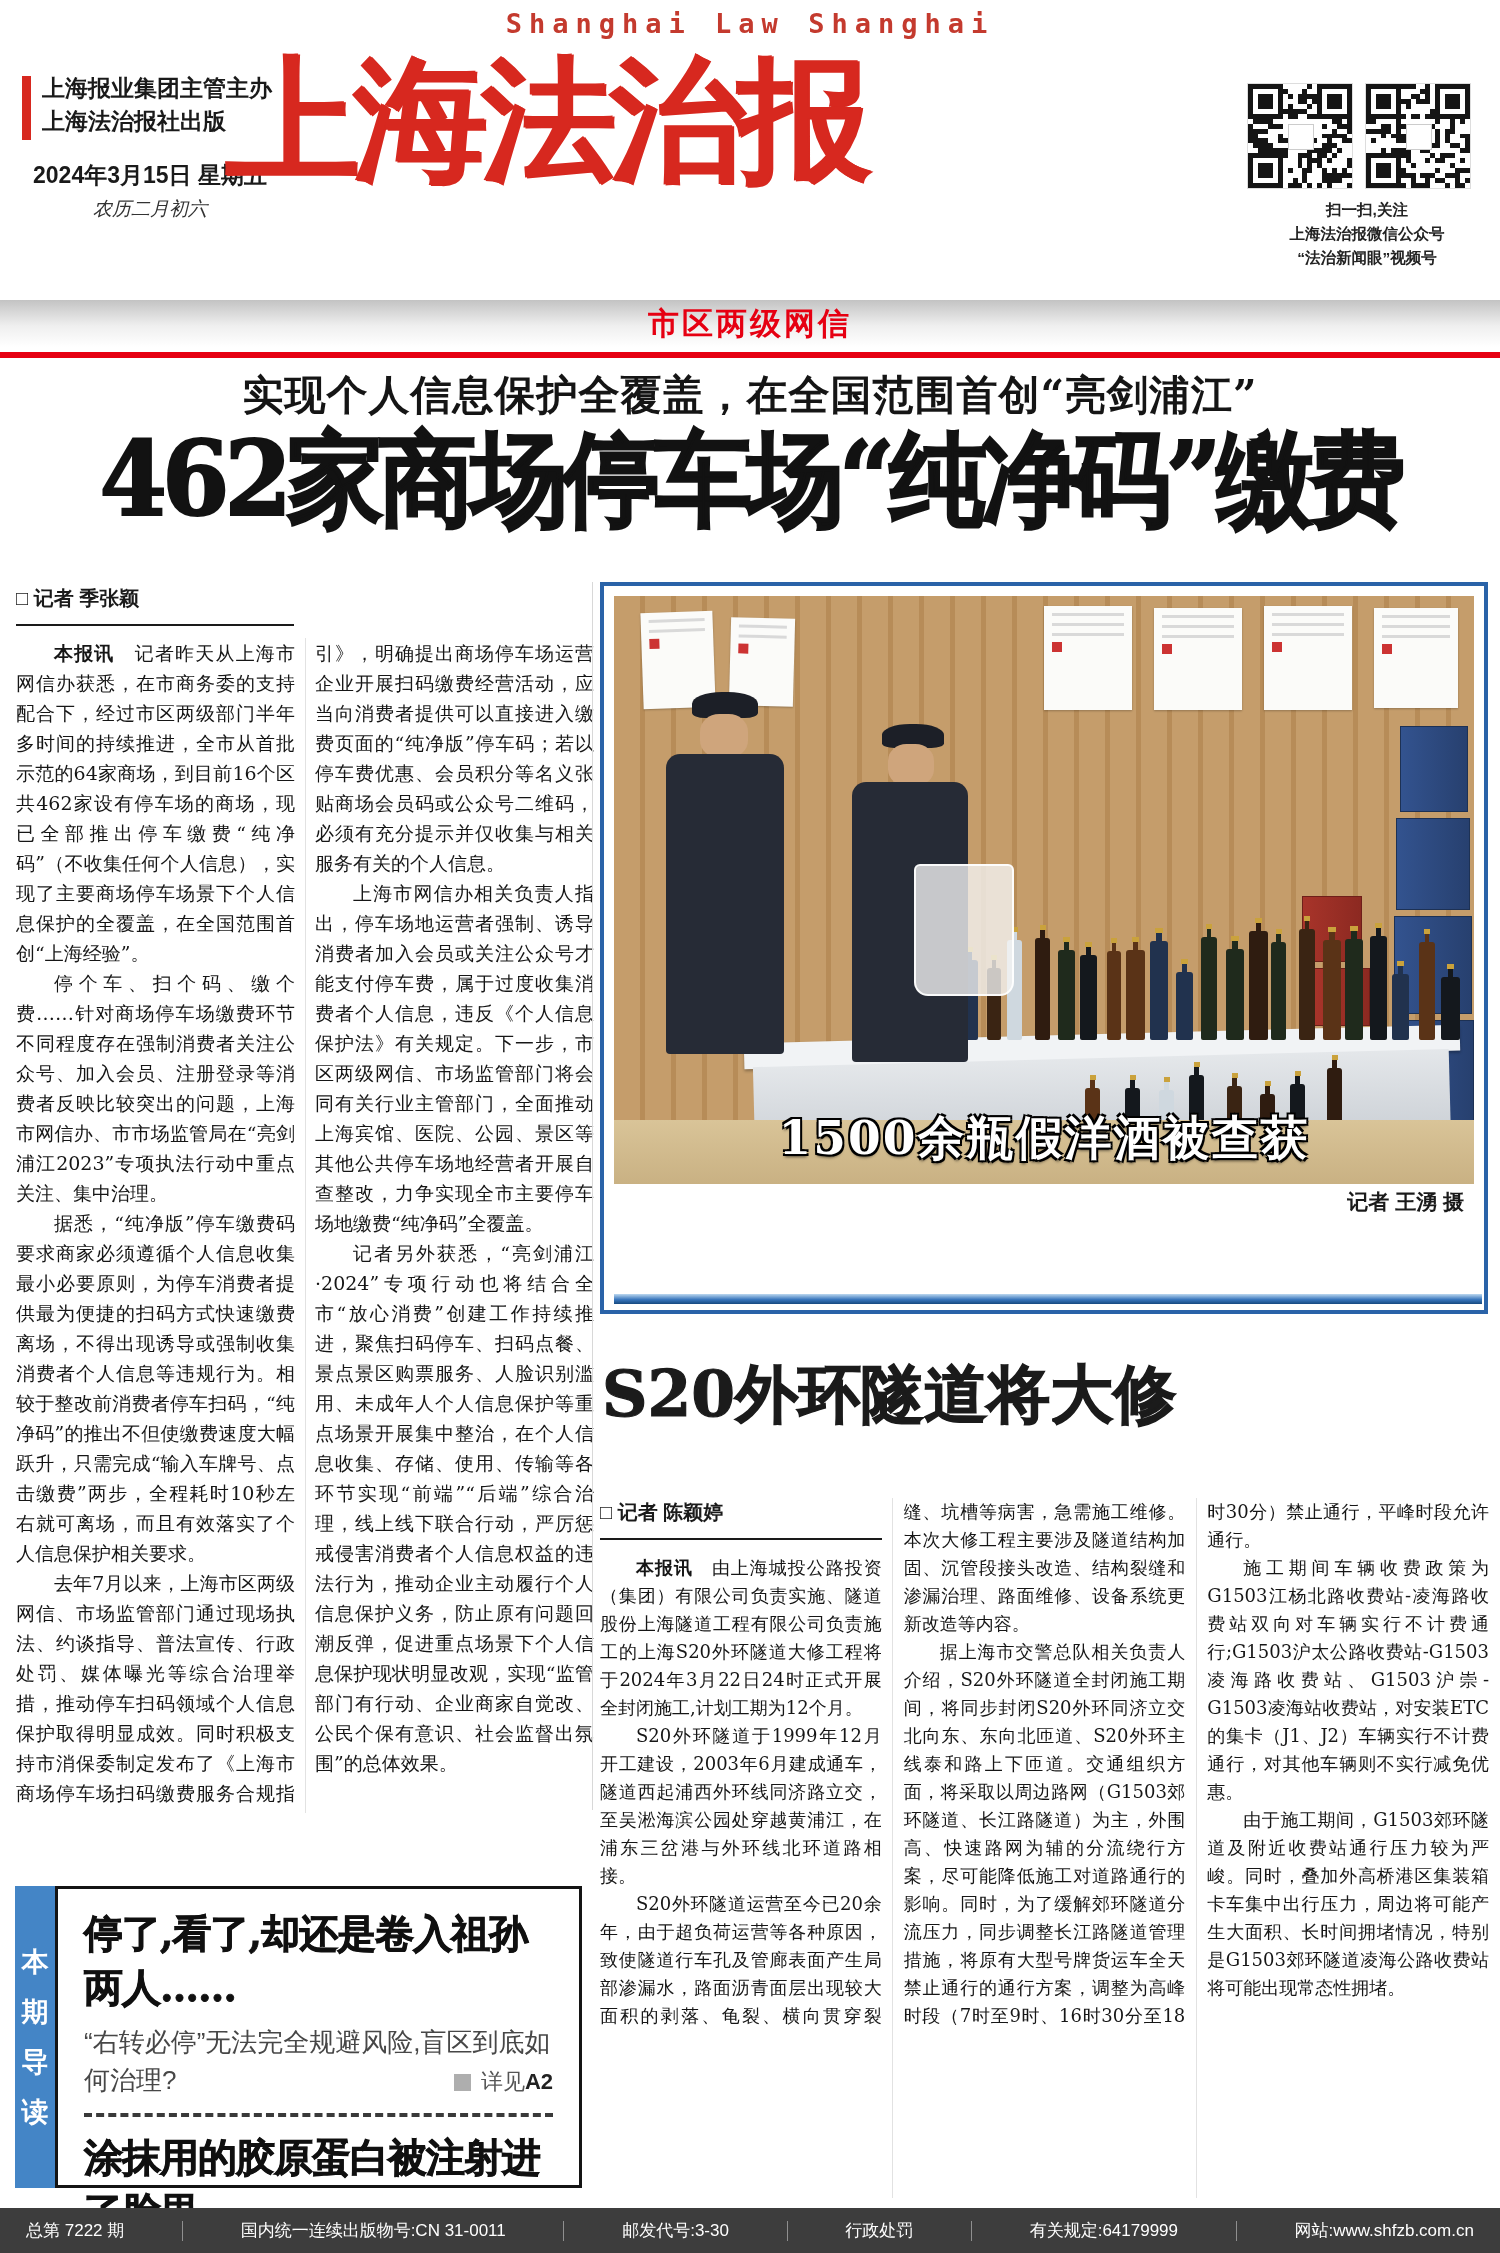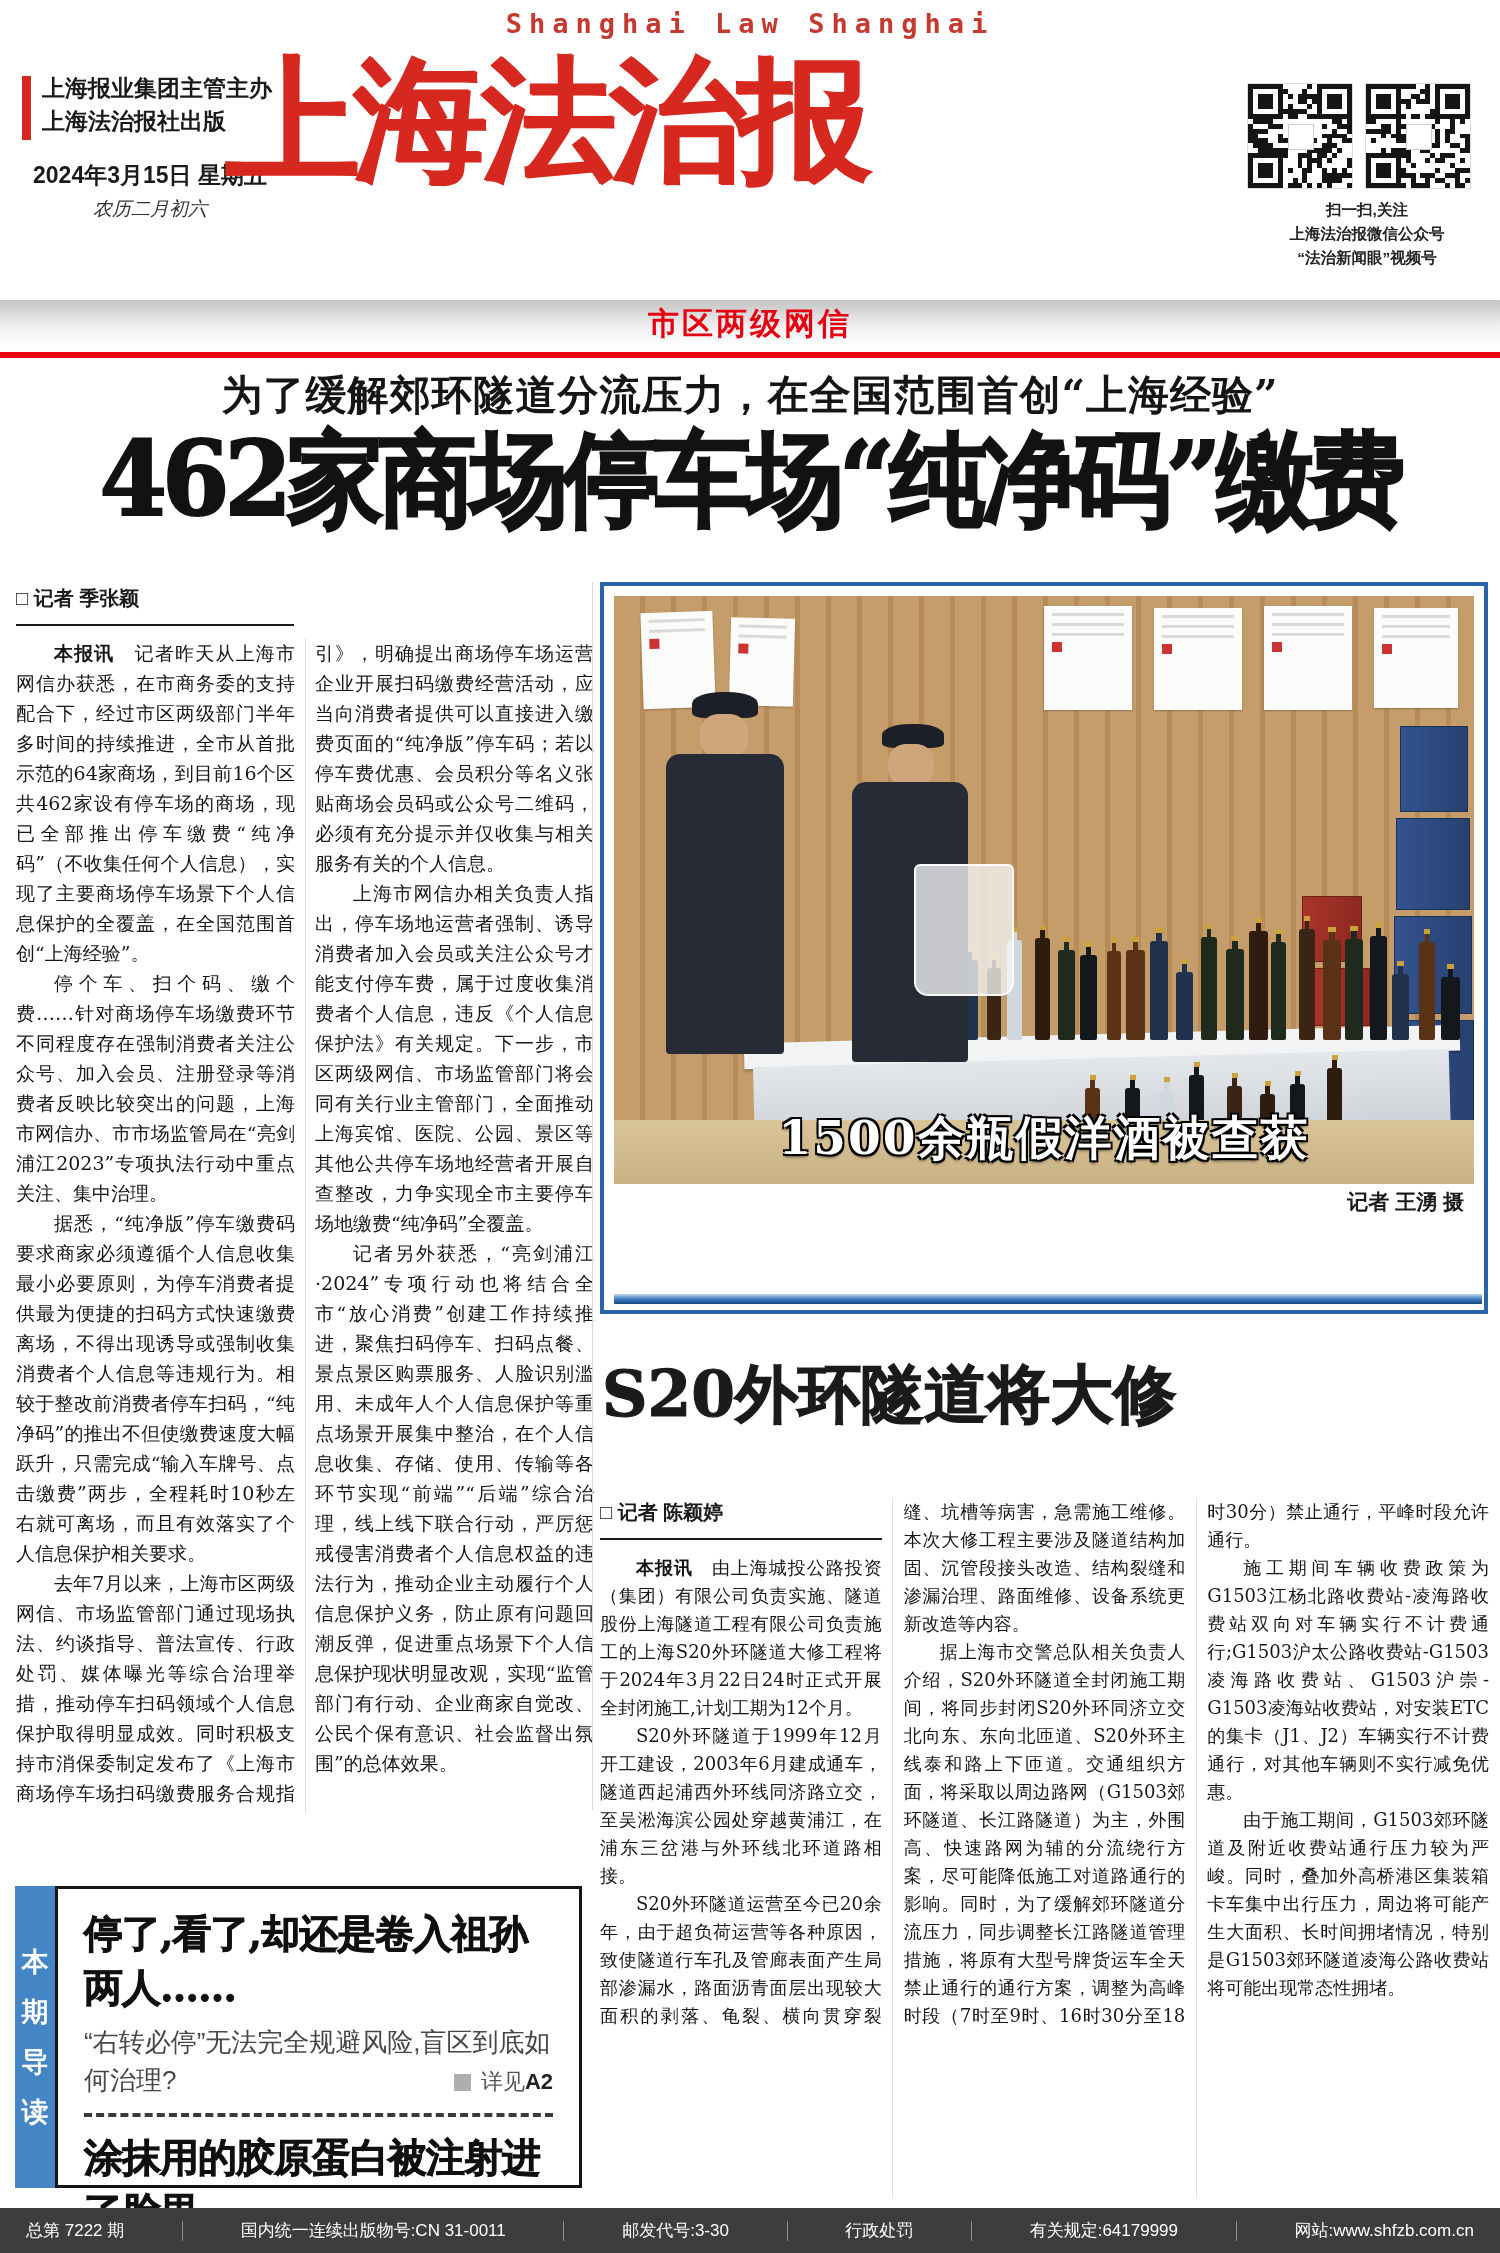--- a/index.html
+++ b/index.html
@@ -586,21 +586,21 @@
       <div>上海法治报微信公众号</div>
       <div>“法治新闻眼”视频号</div>
     </div>
   </div>
 
   <div class="abs slogan-band">
     <span class="slogan-text">市区两级网信</span>
   </div>
   <div class="abs red-rule"></div>
 
-  <div class="abs kicker">为了缓解郊环隧道分流压力，在全国范围首创“上海经验”</div>
+  <div class="abs kicker">实现个人信息保护全覆盖，在全国范围首创“亮剑浦江”</div>
   <div class="abs headline">462家商场停车场“纯净码”缴费</div>
 
   <div class="abs lead-byline byline">□ 记者 季张颖</div>
   <div class="abs lead-body body-cols cols2">
     <p><b class="lead">本报讯　</b><span>记者昨天从上海市网信办获悉，在市商务委的支持配合下，经过市区两级部门半年多时间的持续推进，全市从首批示范的64家商场，到目前16个区共462家设有停车场的商场，现已全部推出停车缴费“纯净码”（不收集任何个人信息），实现了主要商场停车场景下个人信息保护的全覆盖，在全国范围首创“上海经验”。</span></p>
     <p>停个车、扫个码、缴个费……针对商场停车场缴费环节不同程度存在强制消费者关注公众号、加入会员、注册登录等消费者反映比较突出的问题，上海市网信办、市市场监管局在“亮剑浦江2023”专项执法行动中重点关注、集中治理。</p>
     <p>据悉，“纯净版”停车缴费码要求商家必须遵循个人信息收集最小必要原则，为停车消费者提供最为便捷的扫码方式快速缴费离场，不得出现诱导或强制收集消费者个人信息等违规行为。相较于整改前消费者停车扫码，“纯净码”的推出不但使缴费速度大幅跃升，只需完成“输入车牌号、点击缴费”两步，全程耗时10秒左右就可离场，而且有效落实了个人信息保护相关要求。</p>
     <p>去年7月以来，上海市区两级网信、市场监管部门通过现场执法、约谈指导、普法宣传、行政处罚、媒体曝光等综合治理举措，推动停车扫码领域个人信息保护取得明显成效。同时积极支持市消保委制定发布了《上海市商场停车场扫码缴费服务合规指引》，明确提出商场停车场运营企业开展扫码缴费经营活动，应当向消费者提供可以直接进入缴费页面的“纯净版”停车码；若以停车费优惠、会员积分等名义张贴商场会员码或公众号二维码，必须有充分提示并仅收集与相关服务有关的个人信息。</p>
     <p>上海市网信办相关负责人指出，停车场地运营者强制、诱导消费者加入会员或关注公众号才能支付停车费，属于过度收集消费者个人信息，违反《个人信息保护法》有关规定。下一步，市区两级网信、市场监管部门将会同有关行业主管部门，全面推动上海宾馆、医院、公园、景区等其他公共停车场地经营者开展自查整改，力争实现全市主要停车场地缴费“纯净码”全覆盖。</p>
     <p>记者另外获悉，“亮剑浦江·2024”专项行动也将结合全市“放心消费”创建工作持续推进，聚焦扫码停车、扫码点餐、景点景区购票服务、人脸识别滥用、未成年人个人信息保护等重点场景开展集中整治，在个人信息收集、存储、使用、传输等各环节实现“前端”“后端”综合治理，线上线下联合行动，严厉惩戒侵害消费者个人信息权益的违法行为，推动企业主动履行个人信息保护义务，防止原有问题回潮反弹，促进重点场景下个人信息保护现状明显改观，实现“监管部门有行动、企业商家自觉改、公民个保有意识、社会监督出氛围”的总体效果。</p>

